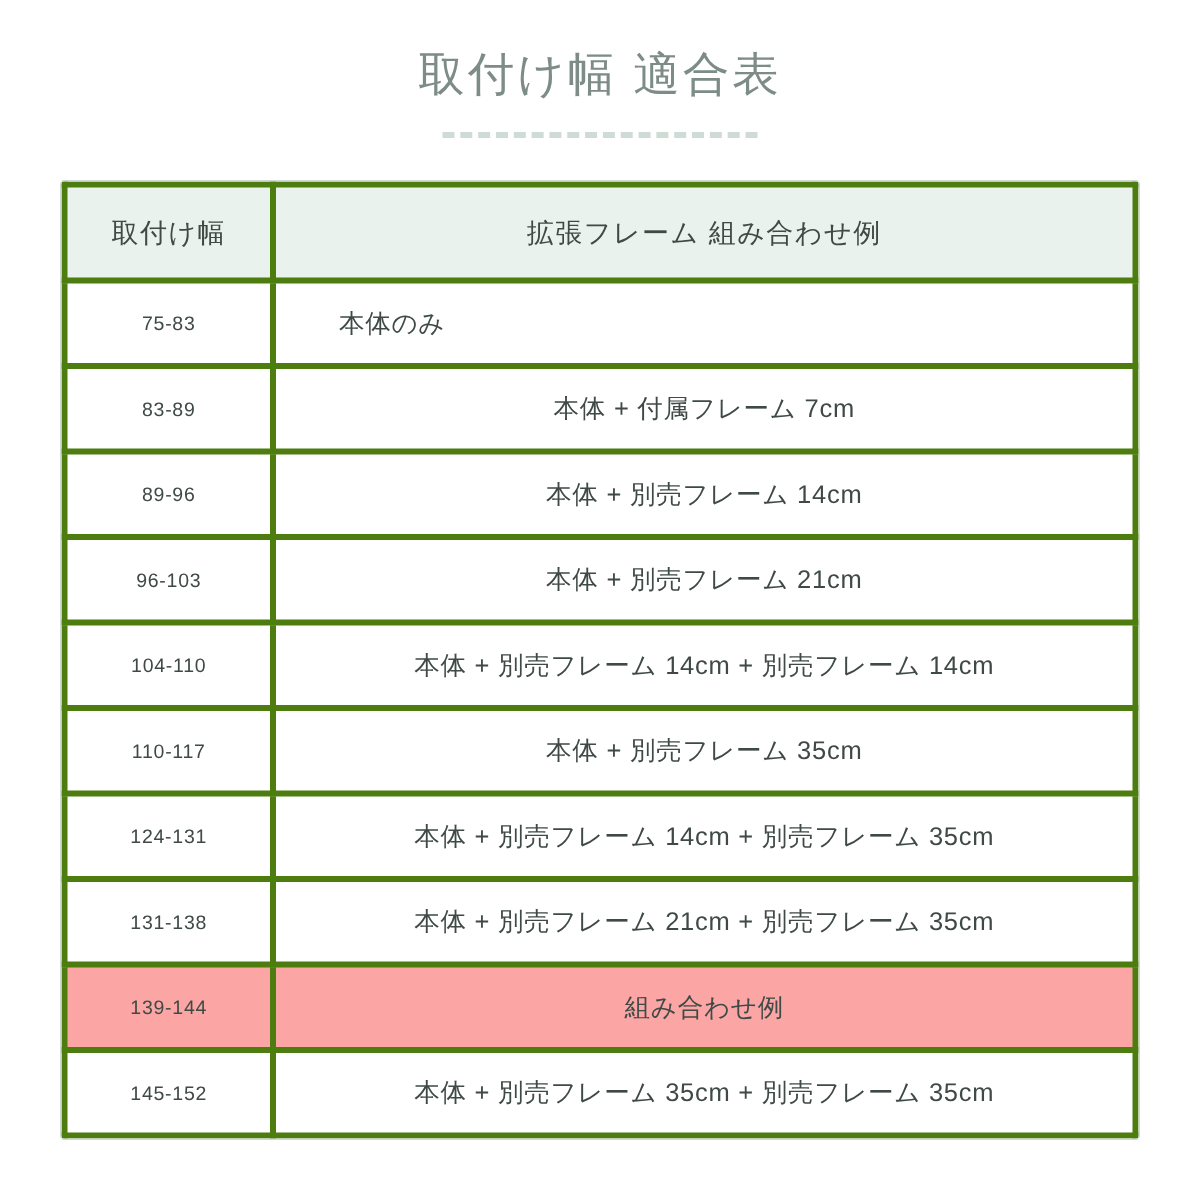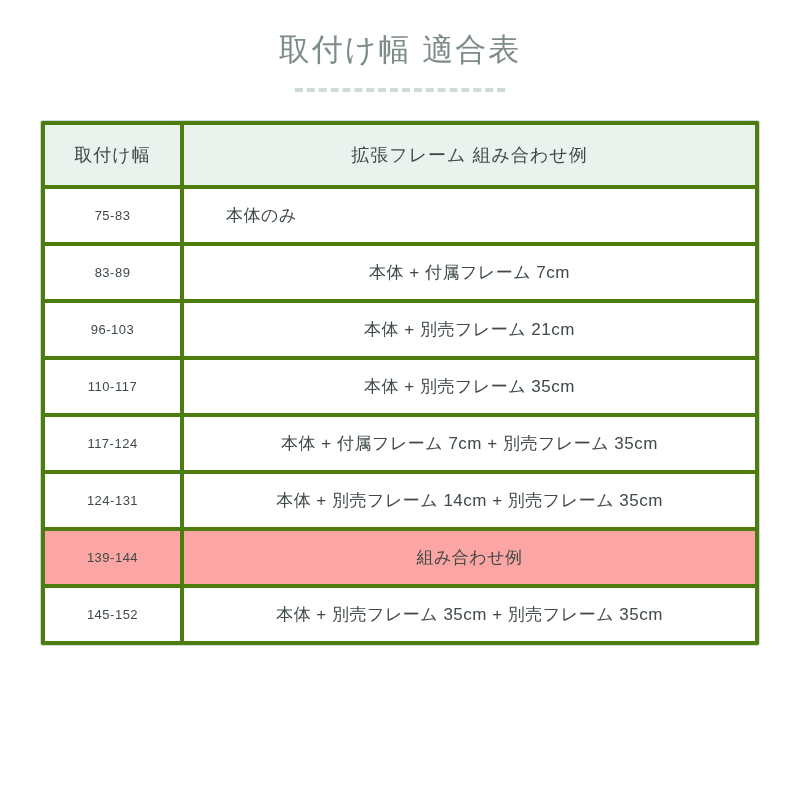--- a/index.html
+++ b/index.html
@@ -125,34 +125,42 @@
       <tbody>
           <tr>
             <td class="width-cell">75-83</td>
             <td class="combo-cell left">本体のみ</td>
           </tr>
           <tr>
             <td class="width-cell">83-89</td>
             <td class="combo-cell">本体  +   付属フレーム 7cm</td>
           </tr>
           <tr>
+            <td class="width-cell">89-96</td>
+            <td class="combo-cell">本体  +   別売フレーム 14cm</td>
+          </tr>
+          <tr>
             <td class="width-cell">96-103</td>
             <td class="combo-cell">本体  +   別売フレーム 21cm</td>
+          </tr>
+          <tr>
+            <td class="width-cell">104-110</td>
+            <td class="combo-cell">本体  +   別売フレーム 14cm  +   別売フレーム 14cm</td>
           </tr>
           <tr>
             <td class="width-cell">110-117</td>
             <td class="combo-cell">本体  +   別売フレーム 35cm</td>
           </tr>
           <tr>
-            <td class="width-cell">117-124</td>
-            <td class="combo-cell">本体  +   付属フレーム 7cm   +   別売フレーム 35cm</td>
+            <td class="width-cell">124-131</td>
+            <td class="combo-cell">本体  +   別売フレーム 14cm  +   別売フレーム 35cm</td>
           </tr>
           <tr>
-            <td class="width-cell">124-131</td>
-            <td class="combo-cell">本体  +   別売フレーム 14cm  +   別売フレーム 35cm</td>
+            <td class="width-cell">131-138</td>
+            <td class="combo-cell">本体  +   別売フレーム 21cm  +   別売フレーム 35cm</td>
           </tr>
           <tr class="unavailable">
             <td class="width-cell">139-144</td>
             <td class="combo-cell">組み合わせ例</td>
           </tr>
           <tr>
             <td class="width-cell">145-152</td>
             <td class="combo-cell">本体  +   別売フレーム 35cm  +   別売フレーム 35cm</td>
           </tr>
         </tbody>

